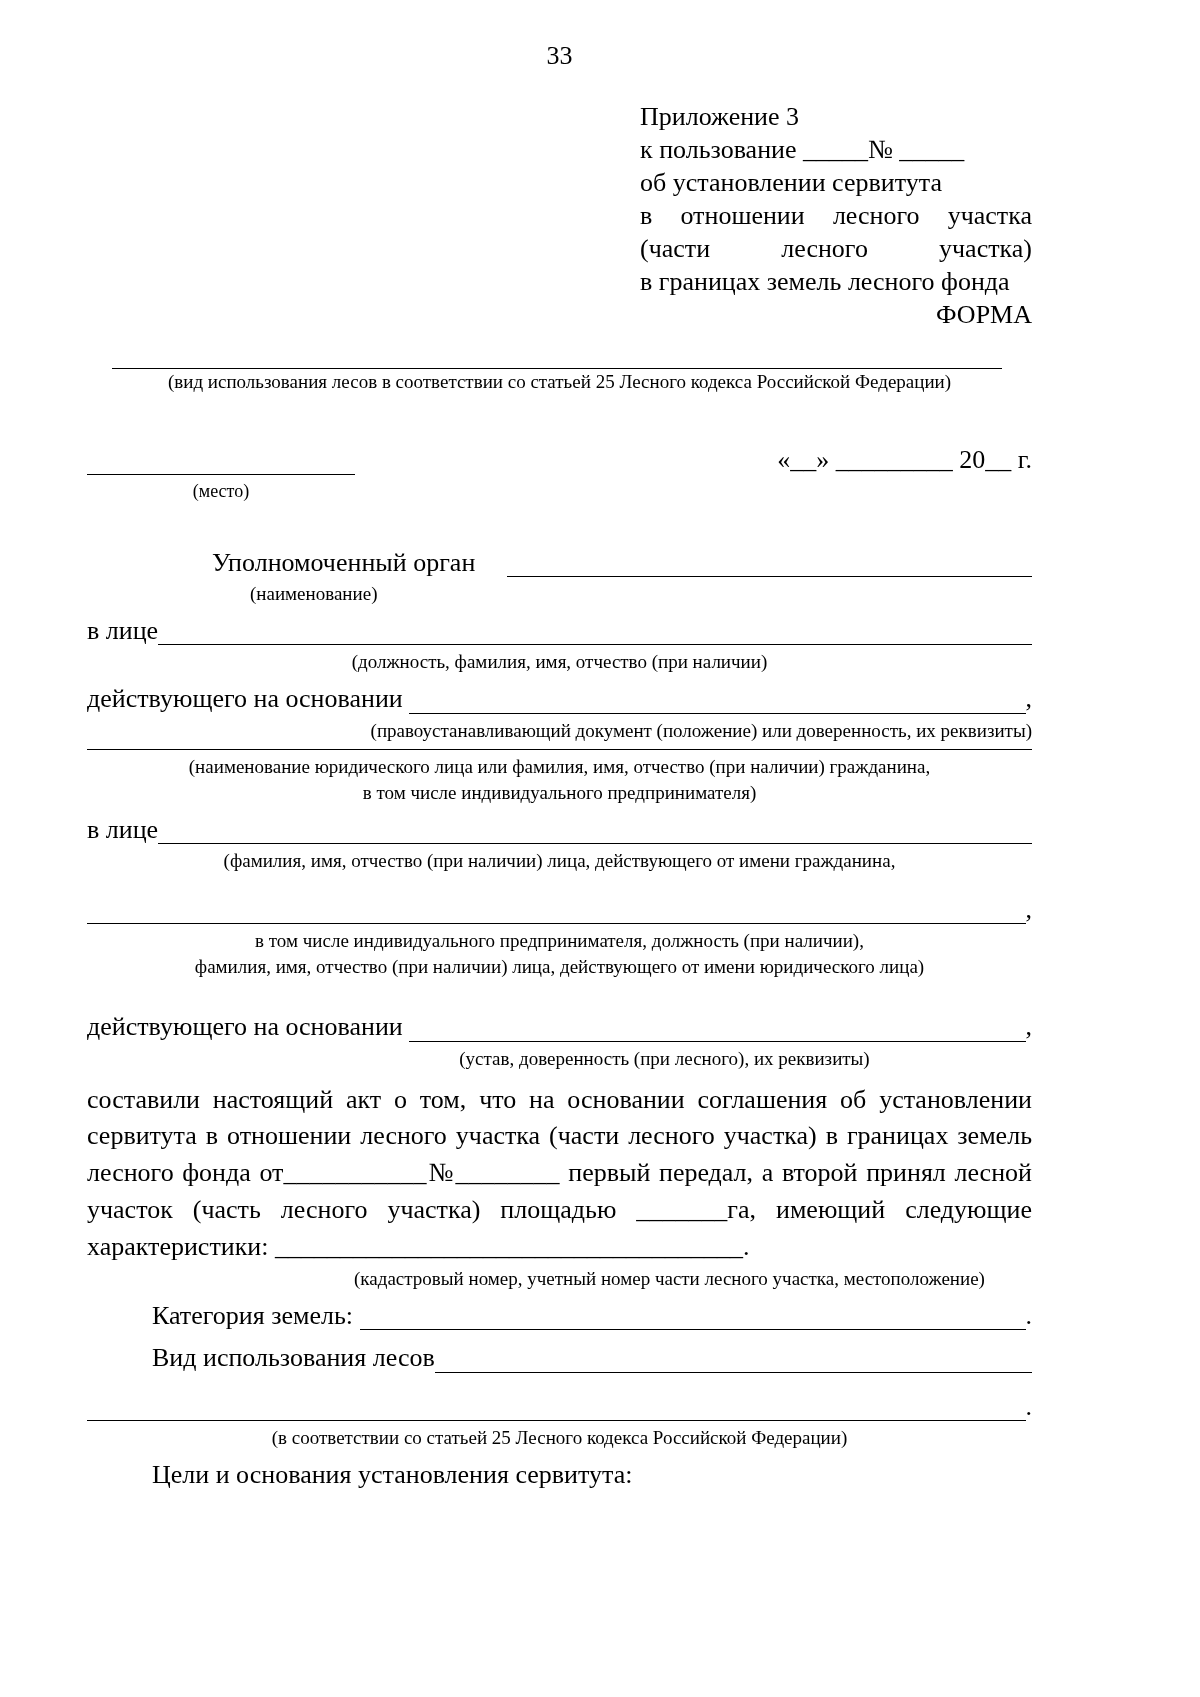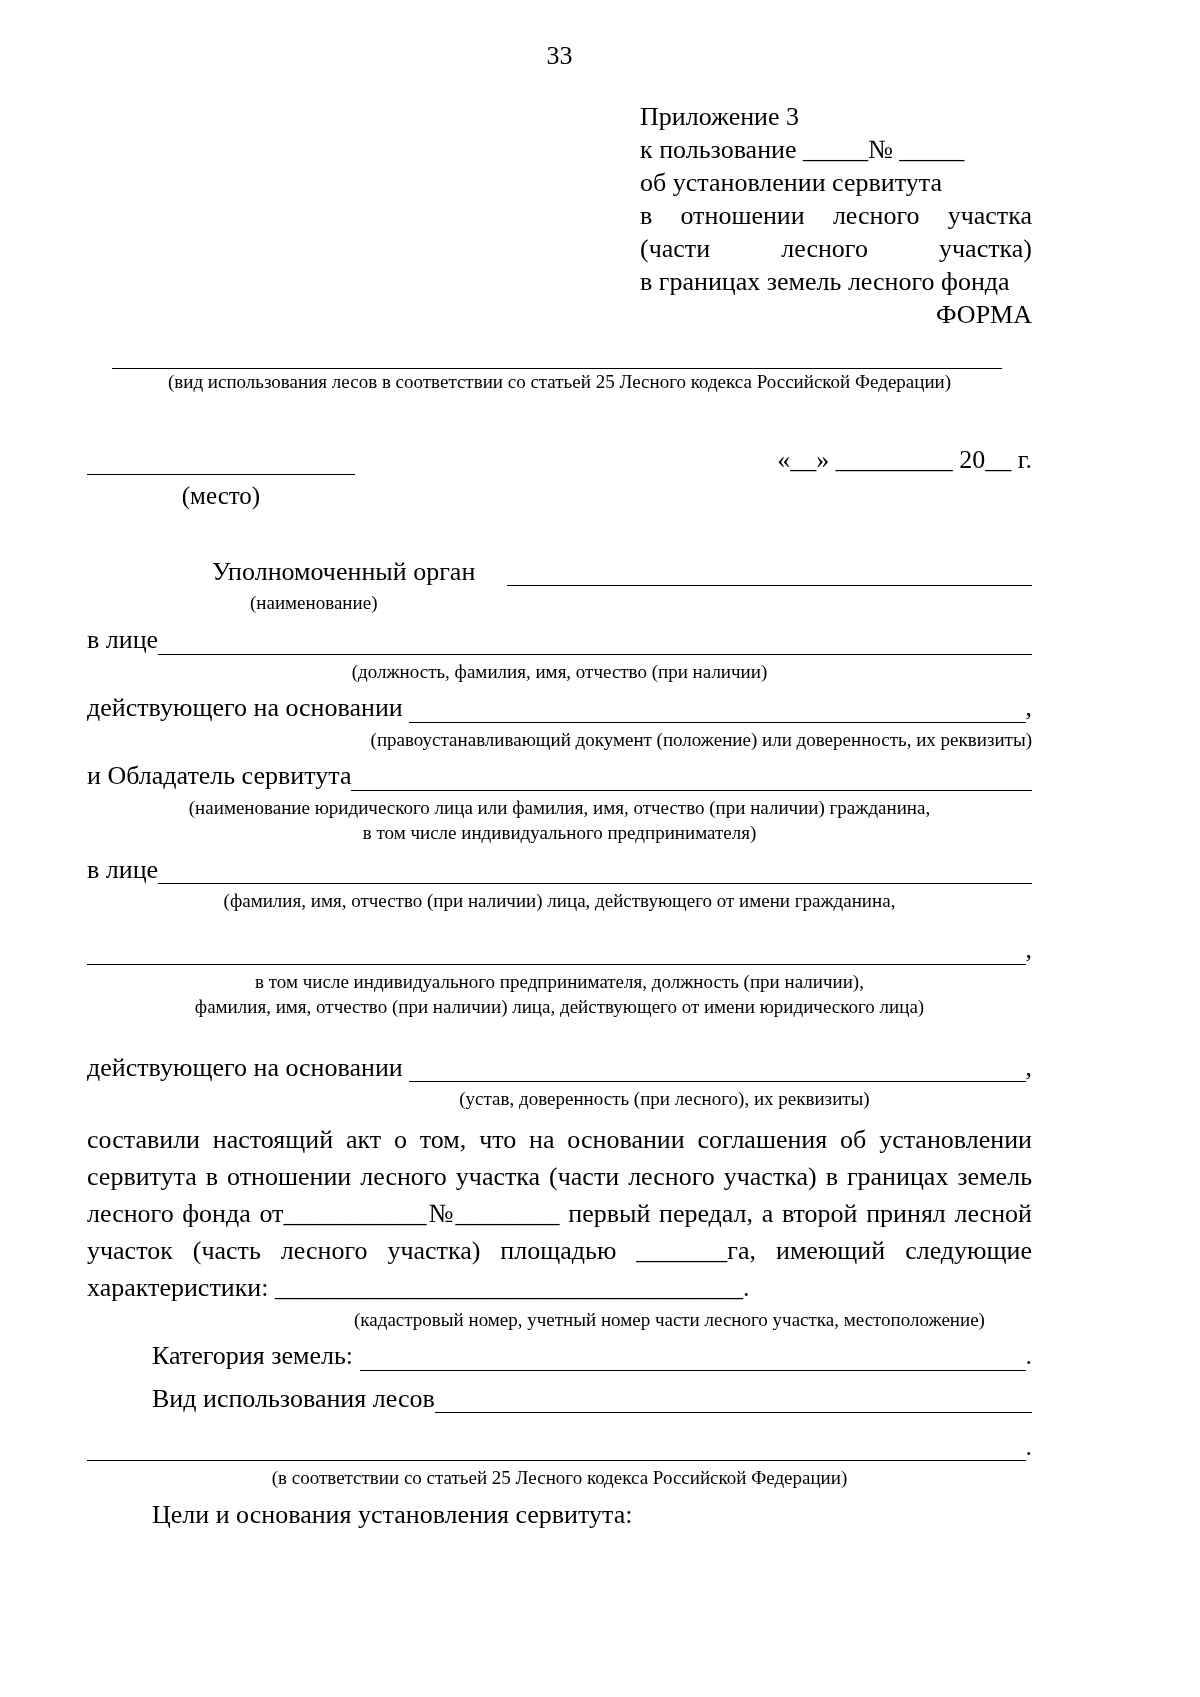--- a/index.html
+++ b/index.html
@@ -67,21 +67,21 @@
     align-items: flex-end;
   }
   .date-fill {
     width: 268px;
     border-bottom: 1.5px solid #000;
     margin-bottom: 4px;
   }
   .place-caption {
     width: 268px;
     text-align: center;
-    font-size: 25px;
+    font-size: 18px;
   }
 
   .fline {
     display: flex;
     align-items: flex-end;
     margin-top: 6px;
   }
   .fline .label { white-space: pre; flex: 0 0 auto; }
   .fline .tail  { flex: 0 0 auto; }
   .fill {
@@ -147,21 +147,20 @@
   <div class="caption cap-center">(должность, фамилия, имя, отчество (при наличии)</div>
 
   <div class="fline">
     <span class="label">действующего на основании </span>
     <span class="fill"></span>
     <span class="tail">,</span>
   </div>
   <div class="caption cap-right">(правоустанавливающий документ (положение) или доверенность, их реквизиты)</div>
 
   <div class="fline">
-    <span class="label">и Обладатель сервитута</span>
     <span class="fill"></span>
   </div>
   <div class="caption cap-center">(наименование юридического лица или фамилия, имя, отчество (при наличии) гражданина,</div>
   <div class="caption cap-center">в том числе индивидуального предпринимателя)</div>
 
   <div class="fline">
     <span class="label">в лице</span>
     <span class="fill"></span>
   </div>
   <div class="caption cap-center">(фамилия, имя, отчество (при наличии) лица, действующего от имени гражданина,</div>

